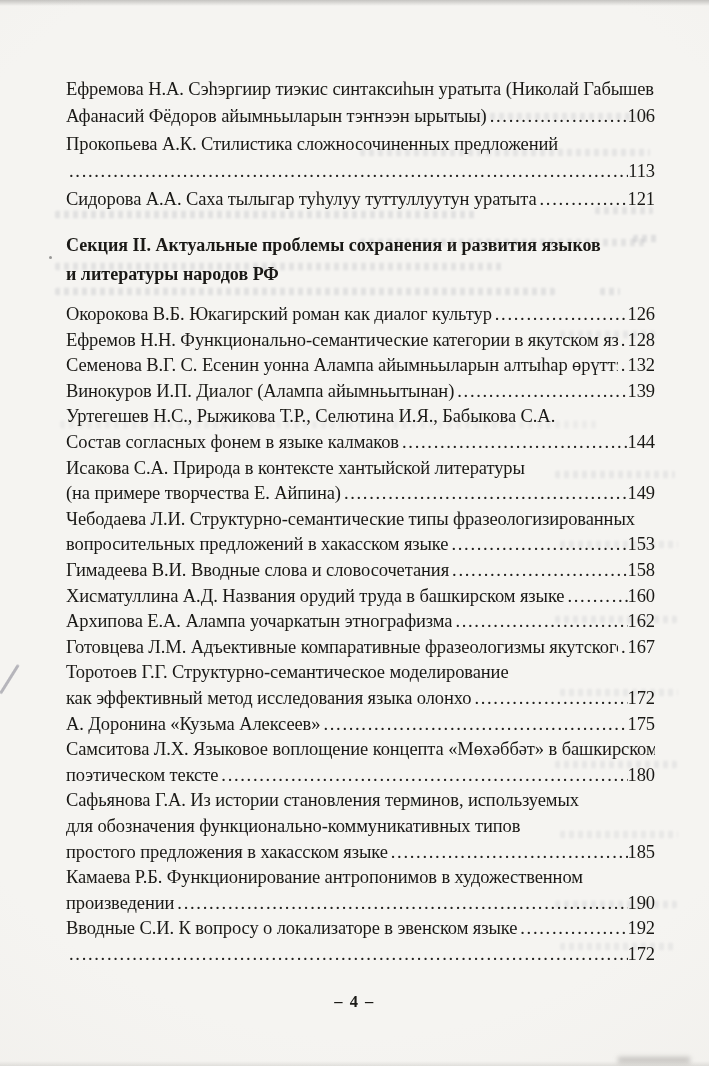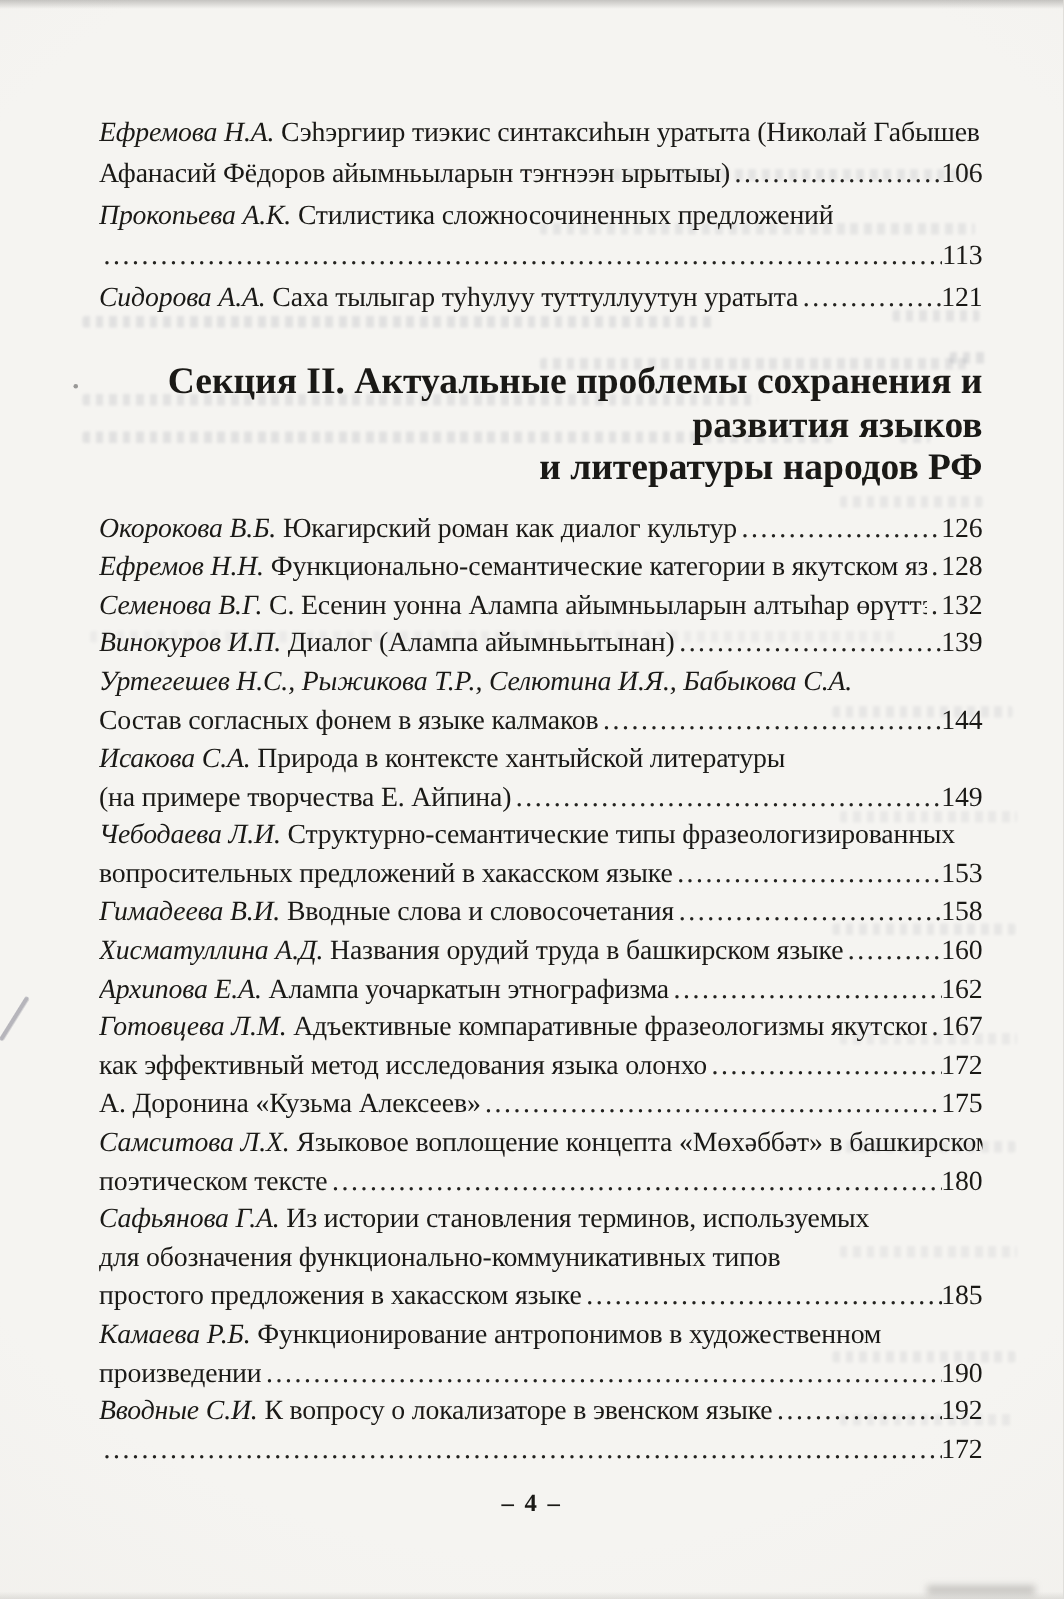--- a/index.html
+++ b/index.html
@@ -21,29 +21,29 @@
   .page::after {
     content: ""; position: absolute; left: 0; bottom: 0; right: 0; height: 5px;
     background: linear-gradient(to top, rgba(120,118,112,.16), rgba(120,118,112,0));
     pointer-events: none; z-index: 5;
   }
   .content { position: absolute; left: 66px; right: 54px; top: 76px; z-index: 2; }
   .toc-line { display: flex; align-items: baseline; font-size: 18.5px; letter-spacing: -0.1px; }
   #toc-top .toc-line { line-height: 27.4px; }
   #toc-main .toc-line { line-height: 25.6px; }
   .left { flex: 0 1 auto; min-width: 0; overflow: hidden; white-space: nowrap; }
-  .author { font-style: italic; }
+  .author { }
   .leader {
     flex: 1 1 10px; min-width: 0; overflow: hidden; white-space: nowrap;
     letter-spacing: 1.7px; padding: 0 2px 0 3px; color: #23221f;
   }
   .pg { flex: 0 0 auto; text-align: right; }
   .heading {
-    text-align: right; font-weight: bold; font-size: 25px;
-    line-height: 28.5px; margin: 28px 0 14px;
+    text-align: left; font-weight: bold; font-size: 18px;
+    line-height: 28.5px; margin: 18px 0 14px;
   }
   .footer {
     position: absolute; left: 0; right: 0; top: 992px; text-align: center;
     font-weight: bold; font-size: 16.5px; letter-spacing: 1.5px; z-index: 2;
   }
   
   .ghost {
     position: absolute; height: 9px; border-radius: 2px;
     background: repeating-linear-gradient(90deg, #5d6273 0 5px, transparent 5px 9px);
     filter: blur(1.1px); opacity: .12; transform: scaleY(.85);
@@ -181,20 +181,23 @@
           <span class="left"><span class="author">Архипова Е.А.</span> Алампа уочаркатын этнографизма </span>
           <span class="leader">................................................................................................................................................................................................................................................</span>
           <span class="pg">162</span>
         </div>
         <div class="toc-line">
           <span class="left"><span class="author">Готовцева Л.М.</span> Адъективные компаративные фразеологизмы якутского языка</span>
           <span class="leader">................................................................................................................................................................................................................................................</span>
           <span class="pg">167</span>
         </div>
         <div class="toc-line">
+          <span class="left"><span class="author">Торотоев Г.Г.</span> Структурно-семантическое моделирование</span>
+        </div>
+        <div class="toc-line">
           <span class="left">как эффективный метод исследования языка  олонхо</span>
           <span class="leader">................................................................................................................................................................................................................................................</span>
           <span class="pg">172</span>
         </div>
         <div class="toc-line">
           <span class="left">А. Доронина «Кузьма Алексеев»</span>
           <span class="leader">................................................................................................................................................................................................................................................</span>
           <span class="pg">175</span>
         </div>
         <div class="toc-line">

